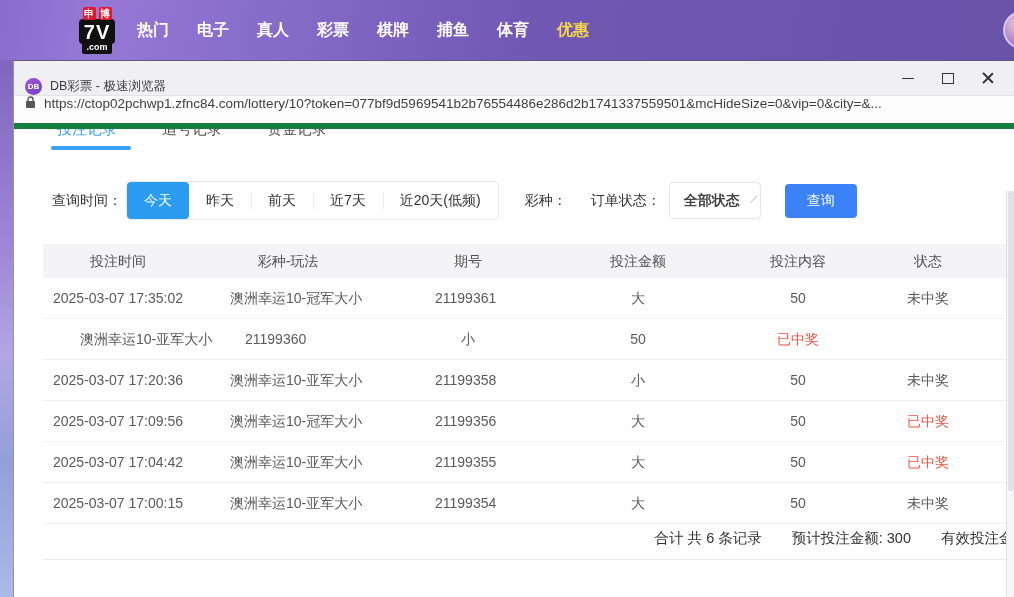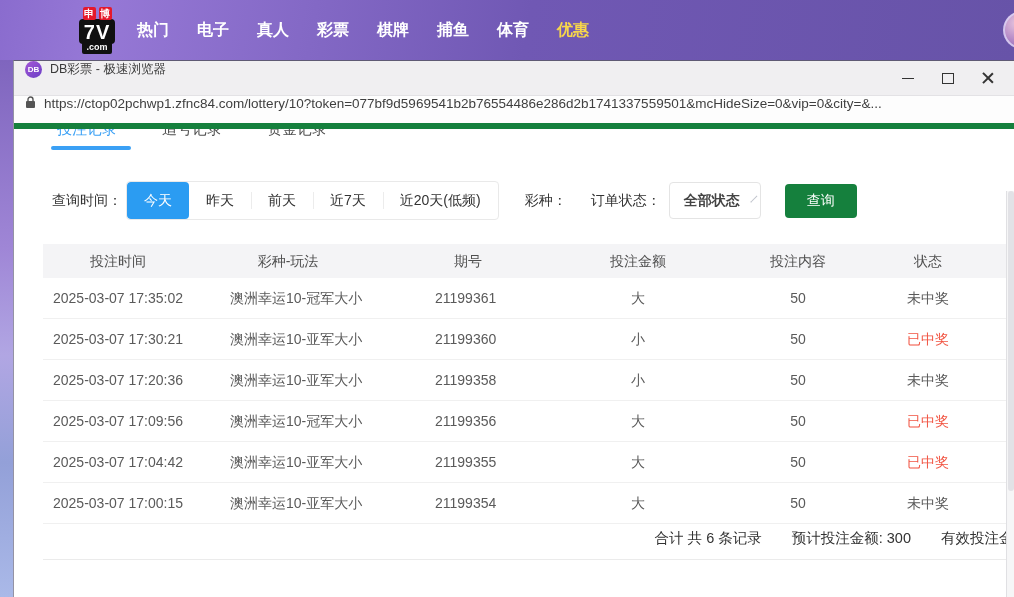--- a/index.html
+++ b/index.html
@@ -30,21 +30,21 @@
   .page-edge{
     position:absolute;left:0;top:60px;width:13px;height:537px;
     background:linear-gradient(180deg,#7f65be 0%,#9f86d6 35%,#b1a6e3 55%,#93a0d8 75%,#aab9e8 100%);
   }
   
   .window{
     position:absolute;left:13px;top:60px;width:1001px;height:537px;
     background:#fff;overflow:hidden;
     border-top:1px solid #5f5a74;border-left:1px solid #9493a4;box-sizing:border-box;
   }
-  .titlebar{height:34px;background:#f0eff1;border-bottom:1px solid #e3e2e5;display:flex;align-items:flex-start;padding-left:11px;position:relative;}
+  .titlebar{height:34px;background:#f0eff1;border-bottom:1px solid #e3e2e5;display:flex;align-items:flex-end;padding-left:11px;position:relative;}
   .db-icon{width:17px;height:17px;border-radius:50%;background:linear-gradient(140deg,#a557d6,#6a3ec6);color:#fff;font-size:8px;font-weight:700;display:flex;align-items:center;justify-content:center;}
   .win-title{font-size:12.5px;color:#3a3a3a;margin-left:8px;}
   .win-controls{position:absolute;right:6px;top:0;height:34px;display:flex;align-items:center;}
   .ctrl{width:40px;height:34px;display:flex;align-items:center;justify-content:center;cursor:pointer;}
   .ic-min{width:12px;height:0;border-top:1.6px solid #333;}
   .ic-max{width:10px;height:9px;border:1.6px solid #333;}
   .ic-close{position:relative;width:12px;height:12px;}
   .ic-close:before,.ic-close:after{content:"";position:absolute;left:5px;top:-1px;width:1.6px;height:14px;background:#333;}
   .ic-close:before{transform:rotate(45deg);}
   .ic-close:after{transform:rotate(-45deg);}
@@ -67,21 +67,21 @@
   .time-opt.active{background:#2b9cf2;color:#fff;border-radius:4px;}
   .time-opt.active:before{display:none;}
   .time-opt.active + .time-opt:before{display:none;}
   .select{display:flex;align-items:center;justify-content:space-between;border:1px solid #e4e4e4;border-radius:4px;height:37px;box-sizing:border-box;padding:0 10px 0 14px;margin-left:8px;cursor:pointer;background:#fff;}
   .select .val{font-size:14px;color:#444;white-space:nowrap;}
   .chev{width:8px;height:8px;border-right:1.5px solid #c0c4cc;border-bottom:1.5px solid #c0c4cc;transform:rotate(45deg) translateY(-2px);margin-left:12px;}
   .sel-lottery{width:118px;}
   .sel-status{width:92px;font-weight:bold;}
   .gap26{margin-left:26px;}
   .gap24{margin-left:24px;}
-  .btn-search{margin-left:24px;width:72px;height:34px;border:none;border-radius:4px;background:#15803d;color:#fff;font-size:14px;cursor:pointer;font-family:inherit;}
+  .btn-search{margin-left:24px;width:72px;height:34px;border:none;border-radius:4px;background:#3b82f6;color:#fff;font-size:14px;cursor:pointer;font-family:inherit;}
   
   .table{position:absolute;left:0;top:115px;width:1070px;}
   .thead,.tr{display:grid;grid-template-columns:150px 190px 170px 170px 150px 110px 130px;}
   .thead{background:#f4f4f6;height:34px;line-height:34px;font-size:14px;color:#4f4f4f;}
   .th{text-align:center;white-space:nowrap;}
   .th.c7{text-align:left;padding-left:46px;}
   .tr{height:40px;line-height:40px;font-size:14px;color:#5a5a5a;border-bottom:1px solid #f0f0f0;background:#fff;}
   .td{white-space:nowrap;text-align:center;}
   .td.c1{text-align:left;padding-left:10px;}
   .td.c2{text-align:left;padding-left:37px;}
@@ -193,21 +193,20 @@
           <div class="tr">
     <span class="td c1">2025-03-07 17:35:02</span>
     <span class="td c2">澳洲幸运10-冠军大小</span>
     <span class="td c3">21199361</span>
     <span class="td c4">大</span>
     <span class="td c5">50</span>
     <span class="td c6">未中奖</span>
     <span class="td c7"></span>
   </div>
           <div class="tr">
-    <span class="td c1">2025-03-07 17:30:21</span>
     <span class="td c2">澳洲幸运10-亚军大小</span>
     <span class="td c3">21199360</span>
     <span class="td c4">小</span>
     <span class="td c5">50</span>
     <span class="td c6 win">已中奖</span>
     <span class="td c7"></span>
   </div>
           <div class="tr">
     <span class="td c1">2025-03-07 17:20:36</span>
     <span class="td c2">澳洲幸运10-亚军大小</span>

